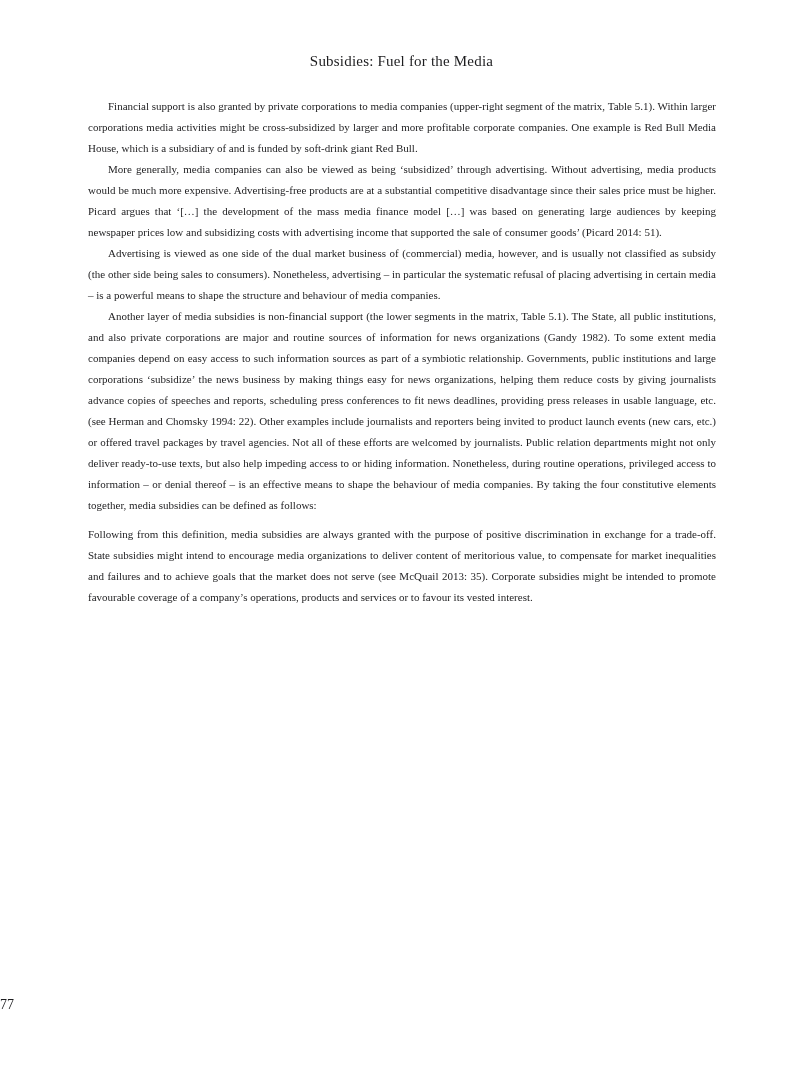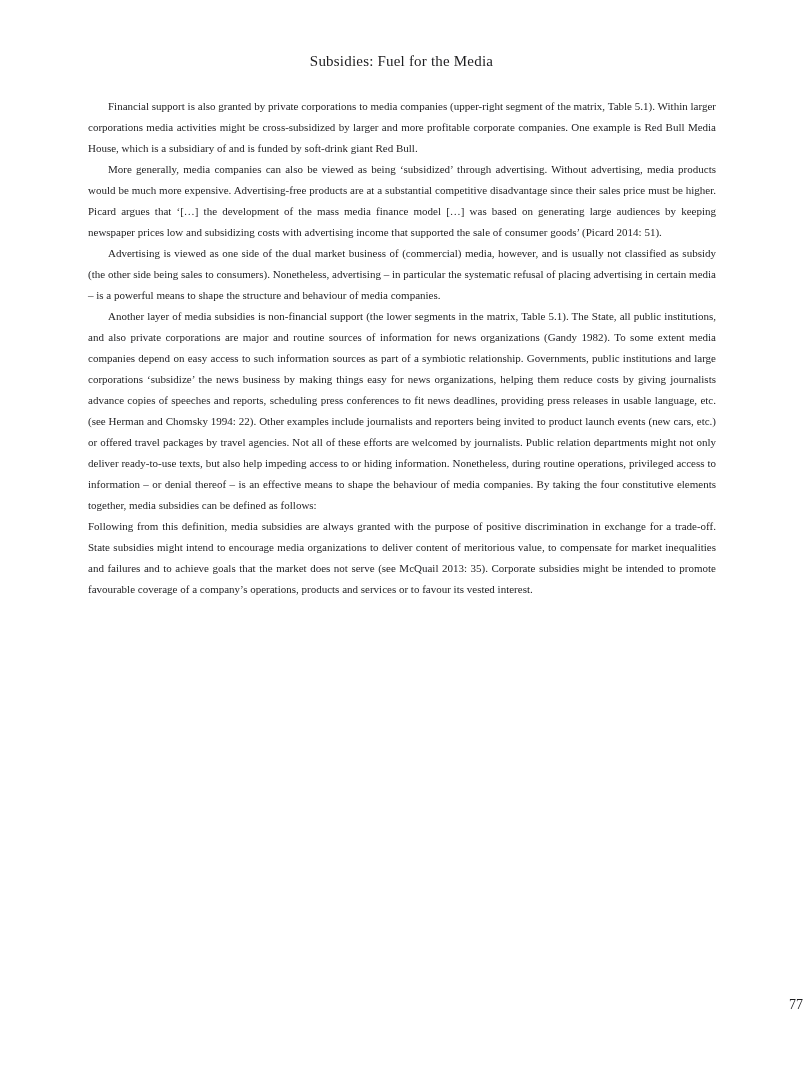--- a/index.html
+++ b/index.html
@@ -32,27 +32,27 @@
     line-height: 21px;
     text-align: justify;
   }
   .body-text p.indent { text-indent: 20px; }
   .body-text p.no-indent { text-indent: 0; }
   .body-text blockquote {
     margin: 21px 0 21px 22px;
     width: 606px;
     text-align: justify;
   }
-  .closing { margin-top: 0; }
+  .closing { margin-top: 8px; }
   .page-number {
     position: absolute;
     top: 997px;
     left: 0;
     right: 0;
-    text-align: right;
+    text-align: left;
     font-size: 14px;
   }
 </style>
 </head>
 <body>
 
 <div class="page">
 
   <div class="running-header">Subsidies: Fuel for the Media</div>
 

